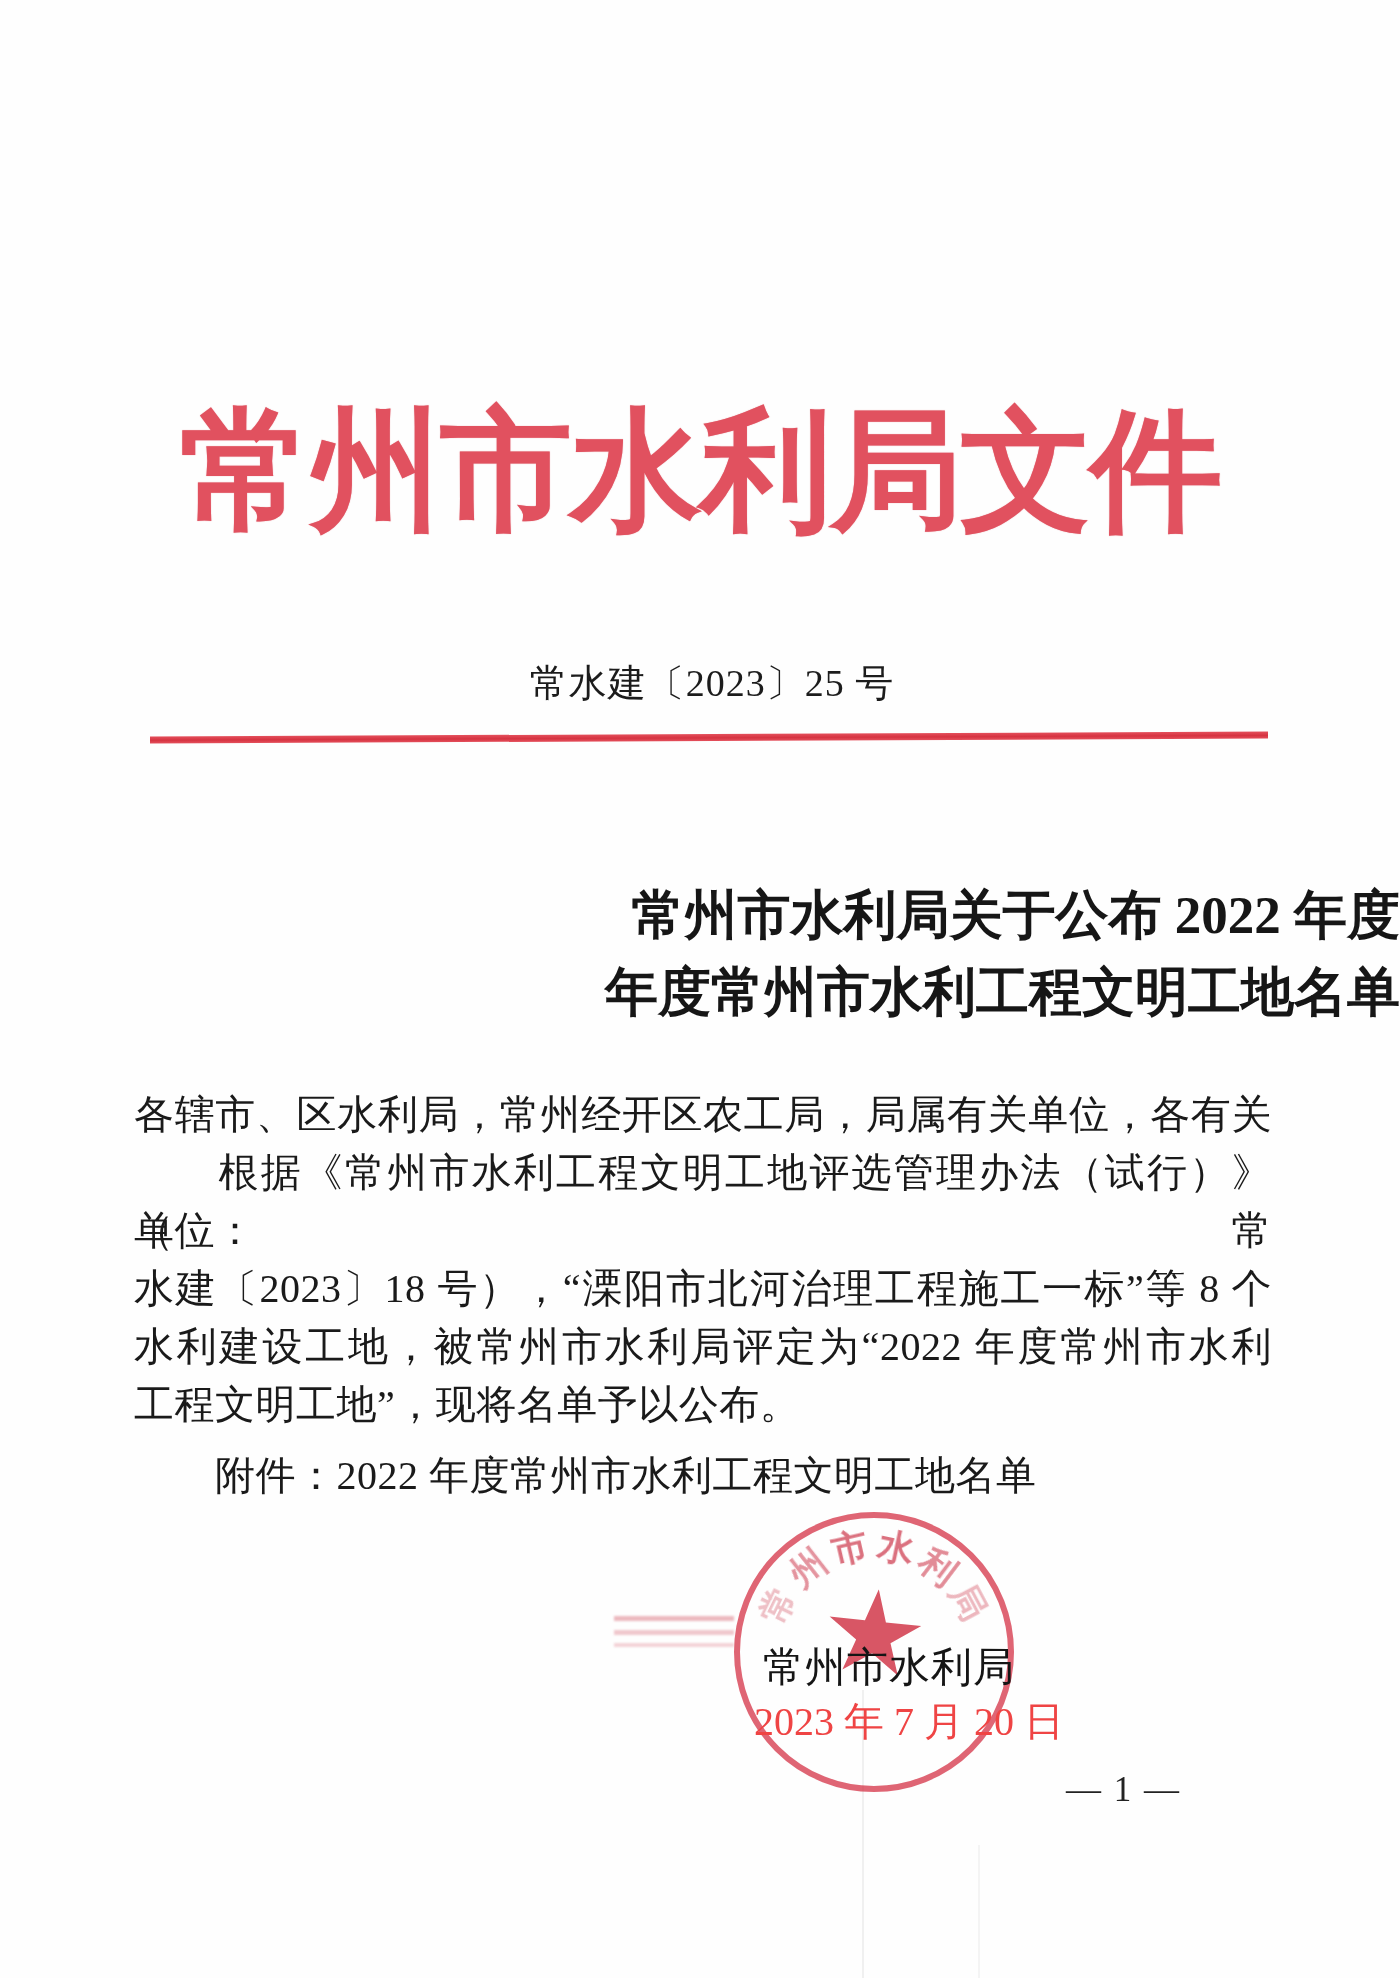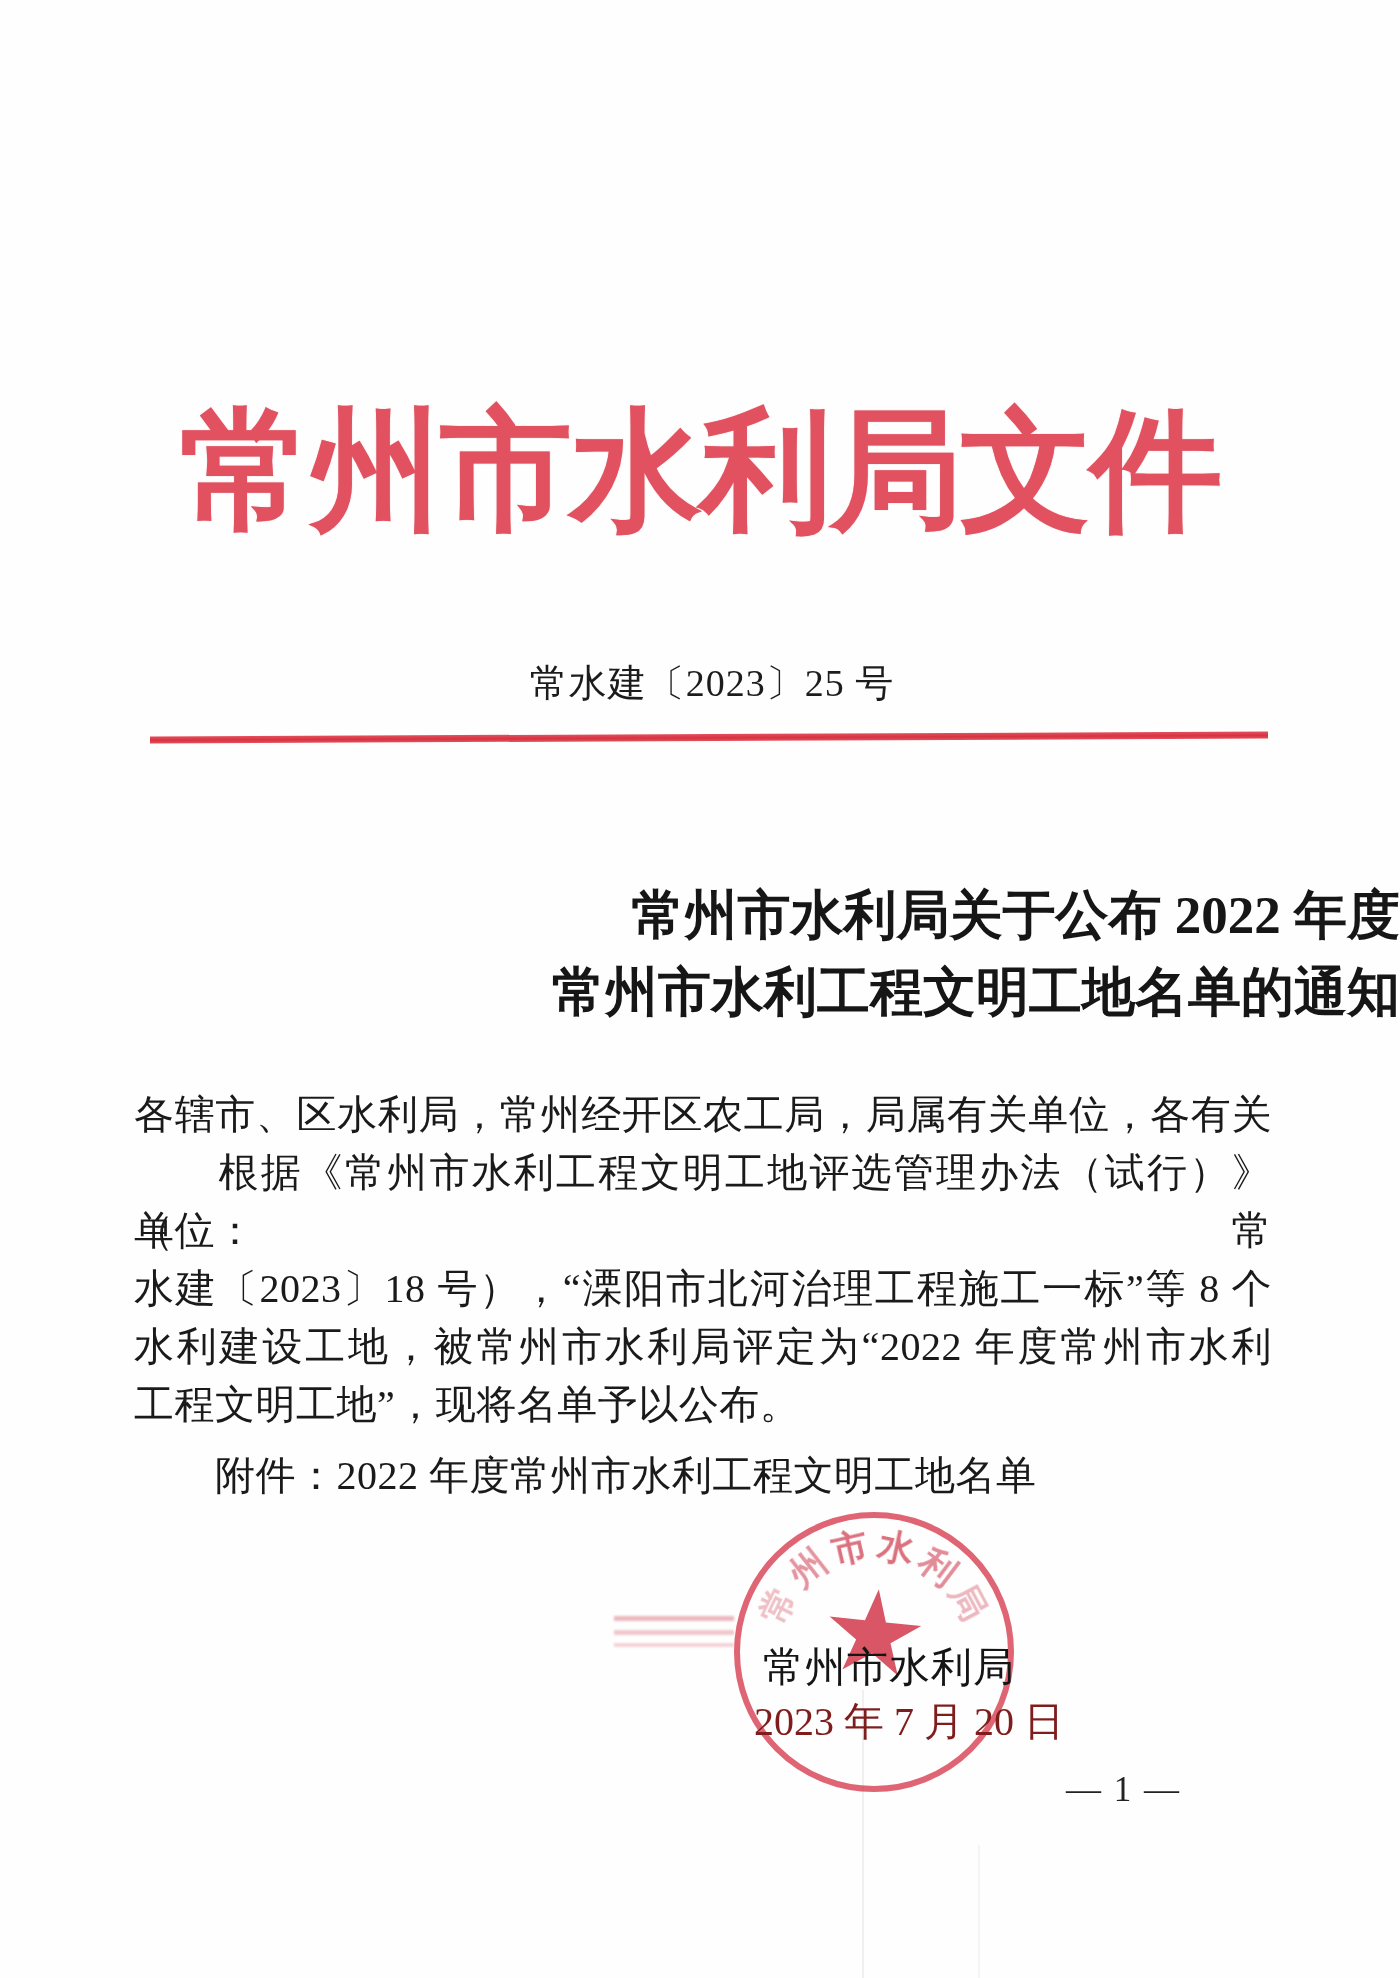--- a/index.html
+++ b/index.html
@@ -57,21 +57,21 @@
     font-size:40px;color:#1a1a1a;letter-spacing:.5px;
     white-space:nowrap;
   }
   
   .sig-agency{
     position:absolute;left:763px;top:1640px;
     font-size:41px;color:#151515;letter-spacing:1px;z-index:3;white-space:nowrap;
   }
   .sig-date{
     position:absolute;left:754px;top:1694px;
-    font-size:40px;color:#7f1d1d;z-index:3;white-space:nowrap;
+    font-size:40px;color:#ef4444;z-index:3;white-space:nowrap;
   }
   
   .seal{
     position:absolute;left:734px;top:1512px;width:280px;height:280px;z-index:1;
   }
   .seal-ring{
     position:absolute;inset:0;border-radius:50%;
     border:6px solid rgba(211,42,62,.72);
     filter:blur(.6px);
   }
@@ -109,21 +109,21 @@
 
 <div class="page">
 
   <div class="banner">常州市水利局文件</div>
 
   <div class="docnum">常水建〔2023〕25 号</div>
 
   <div class="redline"></div>
 
   <div class="ntitle l1">常州市水利局关于公布 2022 年度</div>
-  <div class="ntitle l2">常州市水利工程文明工地名单的通知</div>
+  <div class="ntitle l2">年度常州市水利工程文明工地名单</div>
 
   <div class="bodytext">
     <div class="bline just">各辖市、区水利局，常州经开区农工局，局属有关单位，各有关</div>
     <div class="bline just">　　根据《常州市水利工程文明工地评选管理办法（试行）》（常</div>
     <div class="bline">单位：</div>
     <div class="bline just">水建〔2023〕18 号），“溧阳市北河治理工程施工一标”等 8 个</div>
     <div class="bline just">水利建设工地，被常州市水利局评定为“2022 年度常州市水利</div>
     <div class="bline">工程文明工地”，现将名单予以公布。</div>
   </div>
 

